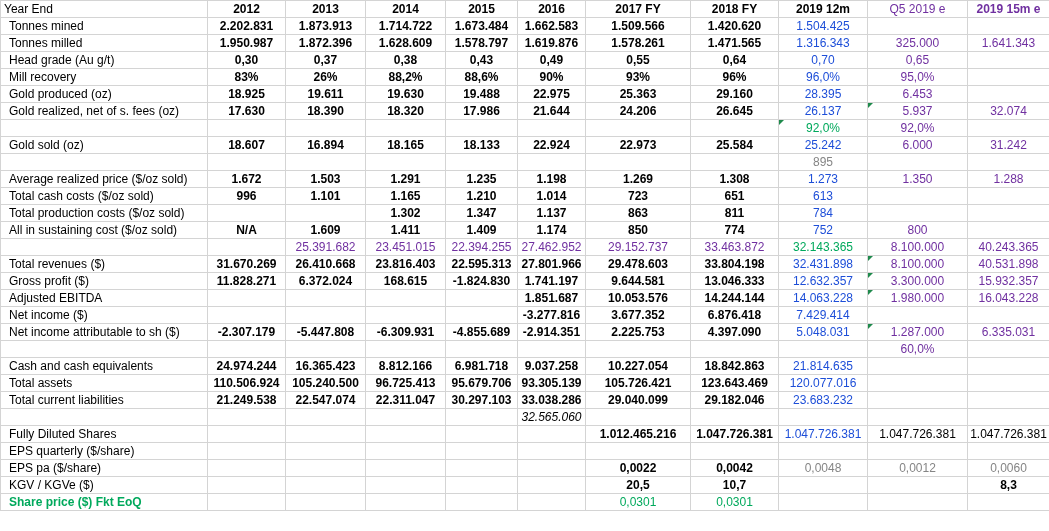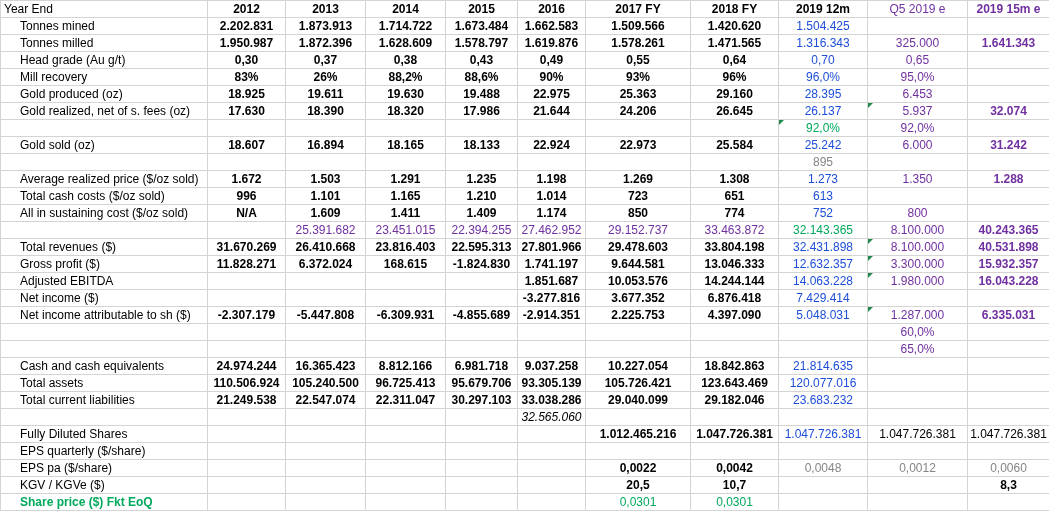--- a/index.html
+++ b/index.html
@@ -20,26 +20,26 @@
     height:16px;line-height:16px;
     padding:0 1px;
     font-size:12px;
     text-align:center;
     white-space:nowrap;
     position:relative;
     font-weight:normal;
     color:#000;
     overflow:visible;
   }
-  td.lbl{text-align:left;padding-left:19px;}
+  td.lbl{text-align:left;padding-left:8px;}
   
   .hist{font-weight:bold;color:#000;}
   .y19{font-weight:normal;color:#1d4ed8;}
   .q5{font-weight:normal;color:var(--purple);}
-  .m15{font-weight:bold;color:var(--purple);}
+  .m15{font-weight:normal;color:var(--purple);}
   
   .h-lbl{text-align:left;padding-left:3px;font-weight:normal;border-radius:8px;}
   .h-hist{font-weight:bold;color:#000;}
   .h-y19{font-weight:bold;color:#000;}
   .h-q5{font-weight:normal;color:var(--purple);}
   .h-m15{font-weight:bold;color:var(--purple);}
   
   .ov-green{color:var(--green)!important;font-weight:normal!important;}
   .ov-gray{color:var(--gray)!important;font-weight:normal!important;}
   .ov-purple{color:var(--purple)!important;font-weight:normal!important;}
@@ -227,20 +227,33 @@
           <td class="hist">1.165</td>
           <td class="hist">1.210</td>
           <td class="hist">1.014</td>
           <td class="hist">723</td>
           <td class="hist">651</td>
           <td class="y19">613</td>
           <td class="q5"></td>
           <td class="m15"></td>
         </tr>
         <tr>
+          <td class="lbl">Total production costs ($/oz sold)</td>
+          <td class="hist"></td>
+          <td class="hist"></td>
+          <td class="hist">1.302</td>
+          <td class="hist">1.347</td>
+          <td class="hist">1.137</td>
+          <td class="hist">863</td>
+          <td class="hist">811</td>
+          <td class="y19">784</td>
+          <td class="q5"></td>
+          <td class="m15"></td>
+        </tr>
+        <tr>
           <td class="lbl">All in sustaining cost ($/oz sold)</td>
           <td class="hist">N/A</td>
           <td class="hist">1.609</td>
           <td class="hist">1.411</td>
           <td class="hist">1.409</td>
           <td class="hist">1.174</td>
           <td class="hist">850</td>
           <td class="hist">774</td>
           <td class="y19">752</td>
           <td class="q5">800</td>
@@ -331,33 +344,20 @@
           <td class="hist"></td>
           <td class="hist"></td>
           <td class="hist"></td>
           <td class="hist"></td>
           <td class="hist"></td>
           <td class="y19"></td>
           <td class="q5">60,0%</td>
           <td class="m15"></td>
         </tr>
         <tr>
-          <td class="lbl"></td>
-          <td class="hist"></td>
-          <td class="hist"></td>
-          <td class="hist"></td>
-          <td class="hist"></td>
-          <td class="hist"></td>
-          <td class="hist"></td>
-          <td class="hist"></td>
-          <td class="y19"></td>
-          <td class="q5">65,0%</td>
-          <td class="m15"></td>
-        </tr>
-        <tr>
           <td class="lbl">Cash and cash equivalents</td>
           <td class="hist">24.974.244</td>
           <td class="hist">16.365.423</td>
           <td class="hist">8.812.166</td>
           <td class="hist">6.981.718</td>
           <td class="hist">9.037.258</td>
           <td class="hist">10.227.054</td>
           <td class="hist">18.842.863</td>
           <td class="y19">21.814.635</td>
           <td class="q5"></td>

